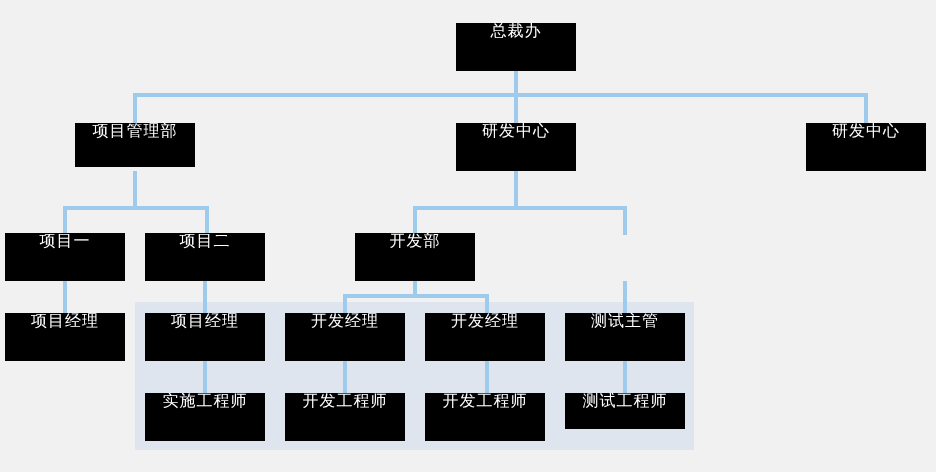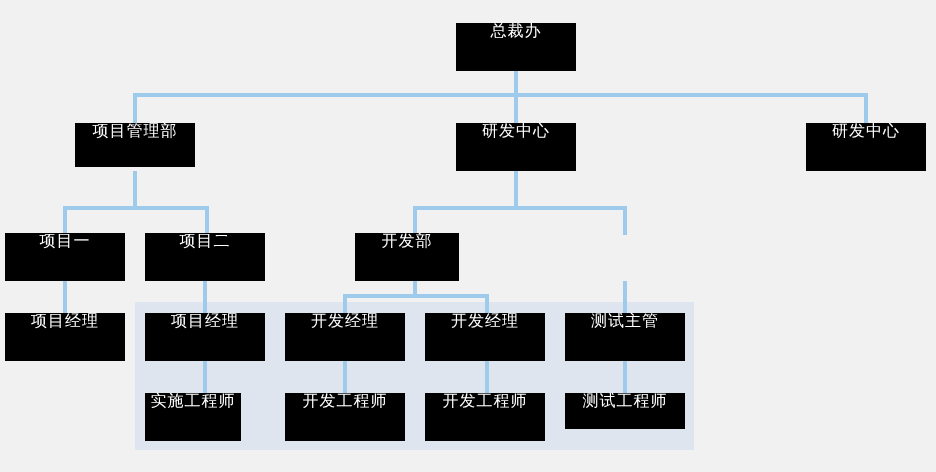--- a/index.html
+++ b/index.html
@@ -106,21 +106,21 @@
   </div>
 
   <div class="node" style="left:5px; top:233px; width:120px; height:48px;">
     <span class="node-label">项目一</span>
   </div>
 
   <div class="node" style="left:145px; top:233px; width:120px; height:48px;">
     <span class="node-label">项目二</span>
   </div>
 
-  <div class="node" style="left:355px; top:233px; width:104px; height:48px;">
+  <div class="node" style="left:355px; top:233px; width:120px; height:48px;">
     <span class="node-label">开发部</span>
   </div>
 
 
   <div class="node" style="left:5px; top:313px; width:120px; height:48px;">
     <span class="node-label">项目经理</span>
   </div>
 
   <div class="node" style="left:145px; top:313px; width:120px; height:48px;">
     <span class="node-label">项目经理</span>
@@ -131,21 +131,21 @@
   </div>
 
   <div class="node" style="left:425px; top:313px; width:120px; height:48px;">
     <span class="node-label">开发经理</span>
   </div>
 
   <div class="node" style="left:565px; top:313px; width:120px; height:48px;">
     <span class="node-label">测试主管</span>
   </div>
 
-  <div class="node" style="left:145px; top:393px; width:96px; height:48px;">
+  <div class="node" style="left:145px; top:393px; width:120px; height:48px;">
     <span class="node-label">实施工程师</span>
   </div>
 
   <div class="node" style="left:285px; top:393px; width:120px; height:48px;">
     <span class="node-label">开发工程师</span>
   </div>
 
   <div class="node" style="left:425px; top:393px; width:120px; height:48px;">
     <span class="node-label">开发工程师</span>
   </div>

